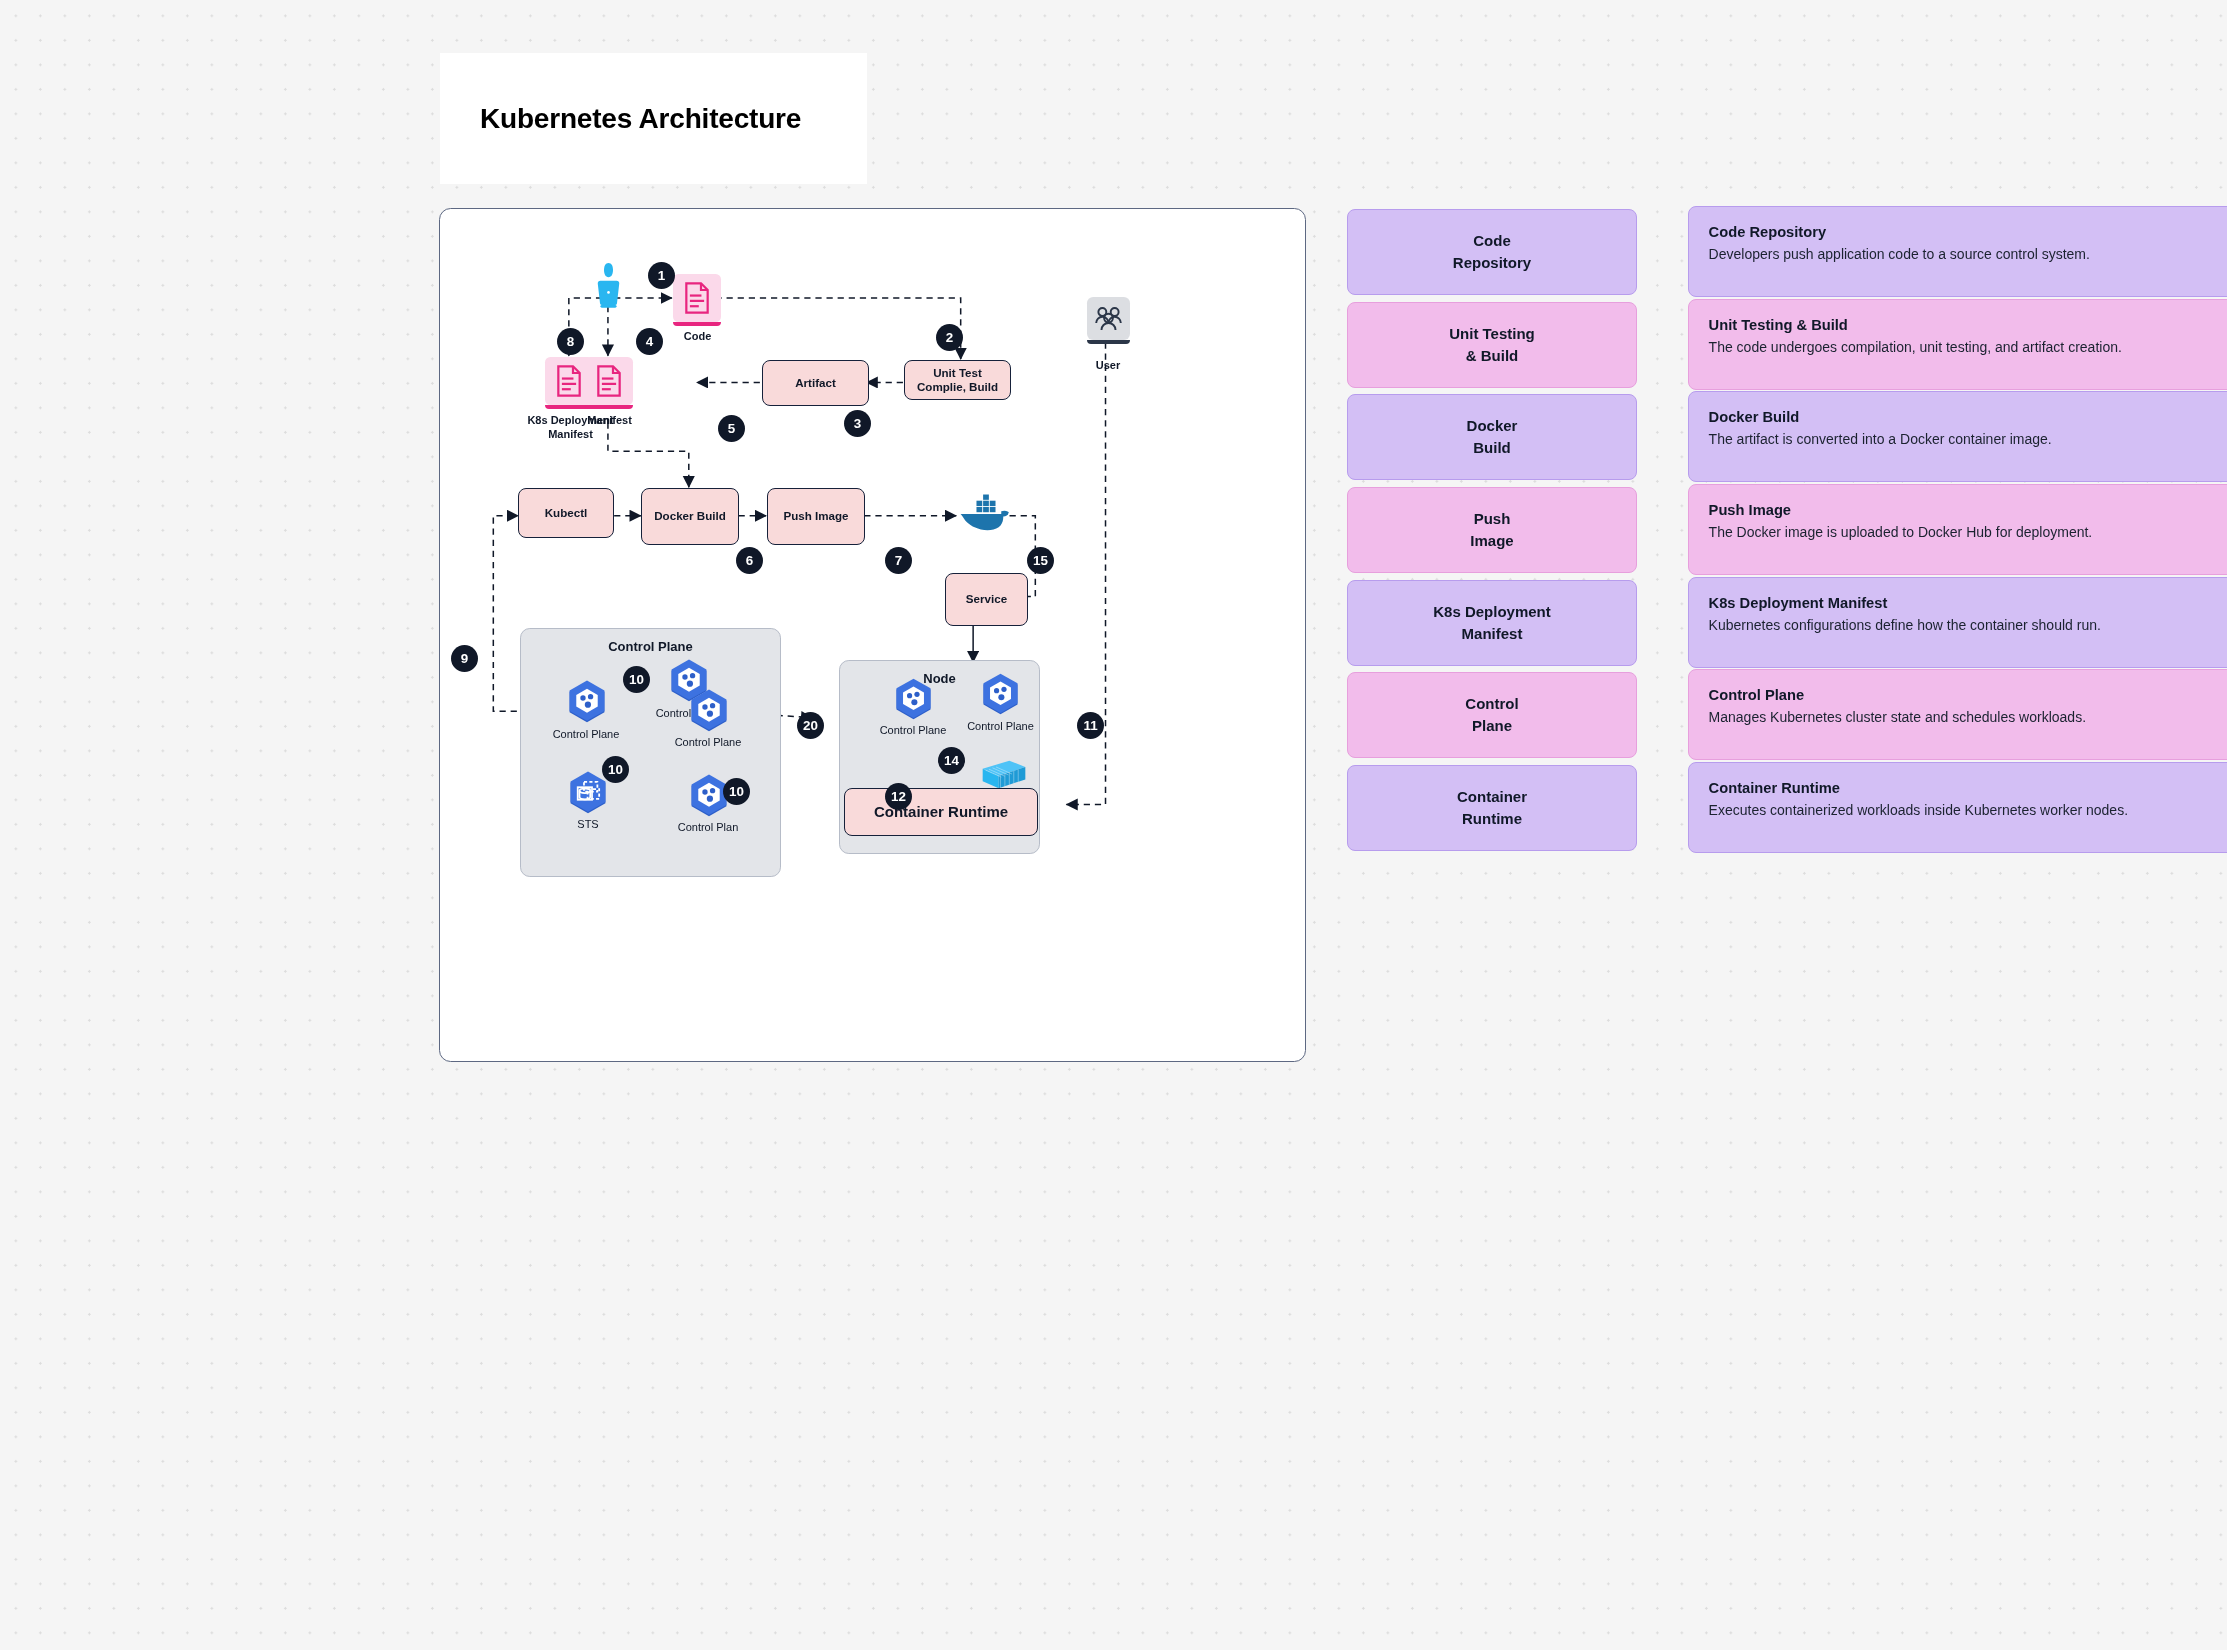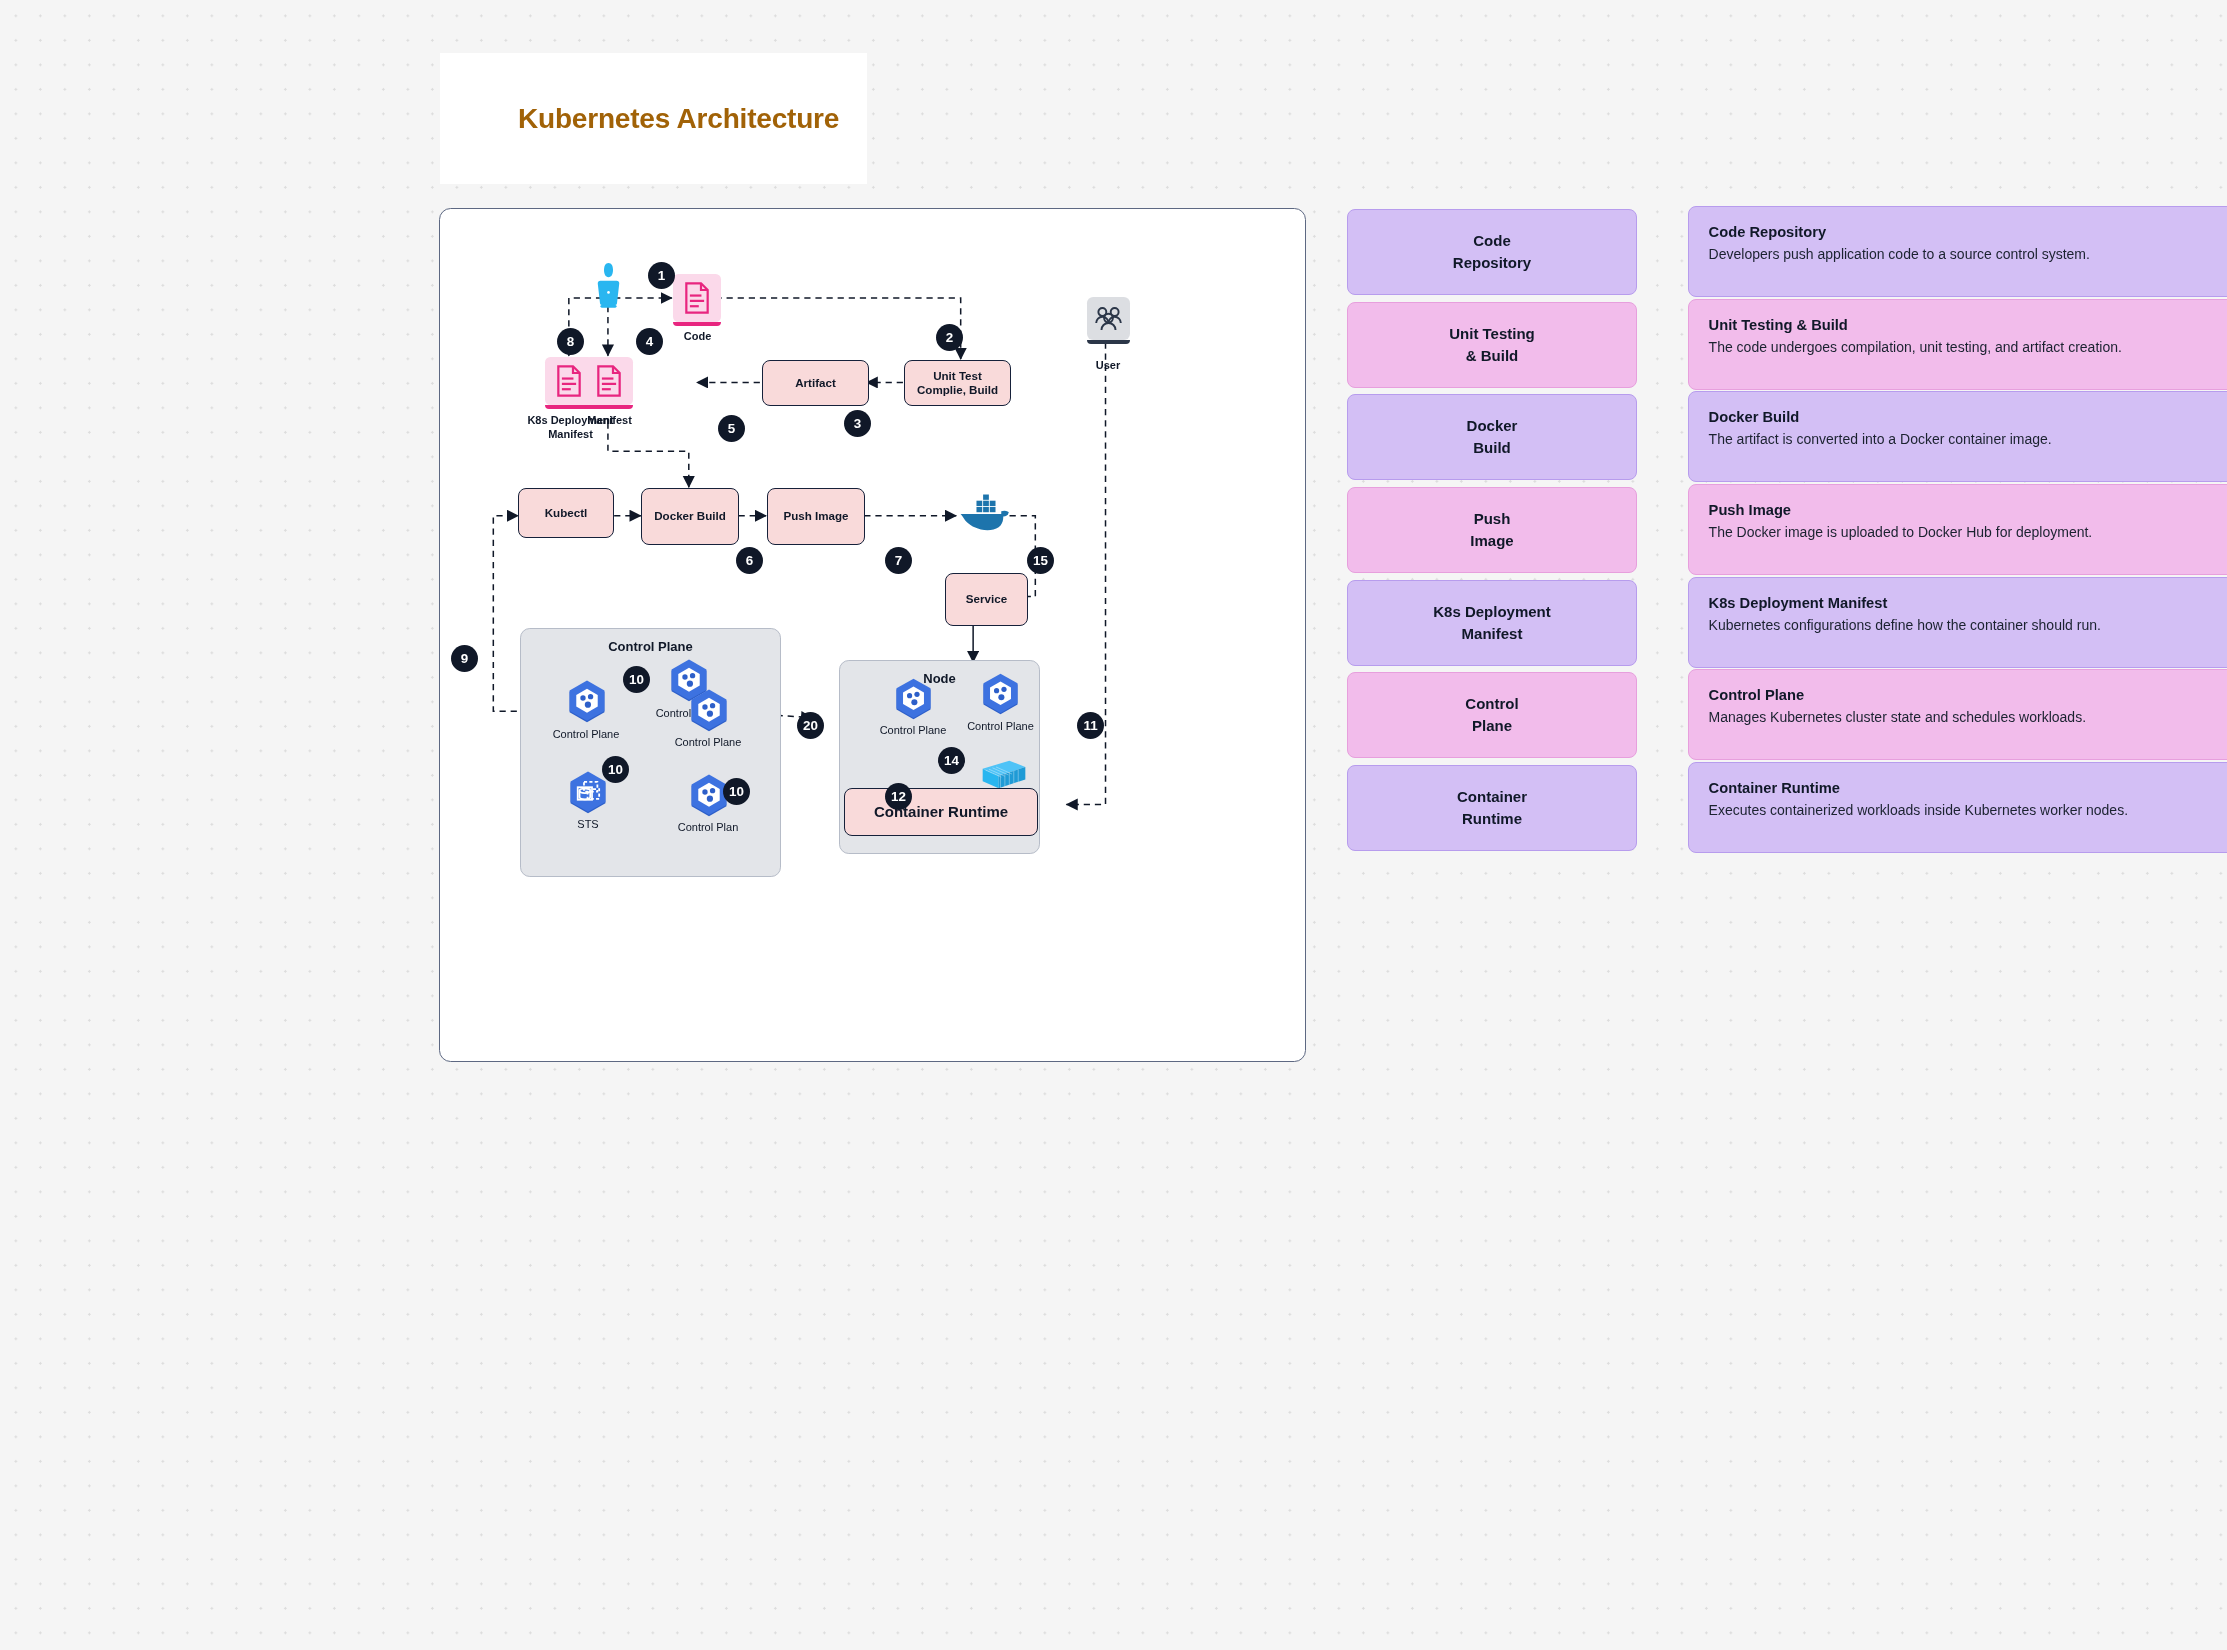--- a/index.html
+++ b/index.html
@@ -14,22 +14,22 @@
     position:relative;
   }
 
   
   #title-card{
     position:absolute;left:440px;top:53px;width:427px;height:131px;
     background:#ffffff;
     display:flex;align-items:center;
   }
   #title-card .t{
-    margin-left:78px;
-    font-size:28px;font-weight:bold;color:#a16207;letter-spacing:-0.2px;
+    margin-left:40px;
+    font-size:28px;font-weight:bold;color:#000000;letter-spacing:-0.2px;
   }
 
   
   #diagram{
     position:absolute;left:439px;top:208px;width:867px;height:854px;
     background:#ffffff;border:1.8px solid #5d6882;border-radius:11.6px;
     box-sizing:border-box;
   }
   #dg{position:absolute;left:0;top:0;width:100%;height:100%;}
 
@@ -214,21 +214,21 @@
       <rect x="13" y="40" width="32" height="5" fill="#e8257f"></rect>
       <rect x="13" y="52" width="20" height="5" fill="#e8257f"></rect>
     </svg>
   </div>
   <div class="lbl" style="left:134px;top:205px;width:71px;">Manifest</div>
 
   <div class="node pbox" style="left:322px;top:151px;width:107px;height:46px;">
     <span>Artifact</span>
   </div>
 
-  <div class="node pbox" style="left:464px;top:151px;width:107px;height:46px;">
+  <div class="node pbox" style="left:464px;top:151px;width:107px;height:40px;">
     <span style="white-space:pre-line">Unit Test
 Complie, Build</span>
   </div>
 
   <div class="usercard" style="left:647px;top:88px;width:43px;height:43px;">
     <svg width="29" height="26" viewBox="0 0 66 58">
       <g fill="none" stroke="#2b3648" stroke-width="4.4">
         <circle cx="19" cy="13" r="9"></circle>
         <path d="M5 38 a14 14 0 0 1 28 0"></path>
         <circle cx="47" cy="13" r="9"></circle>

